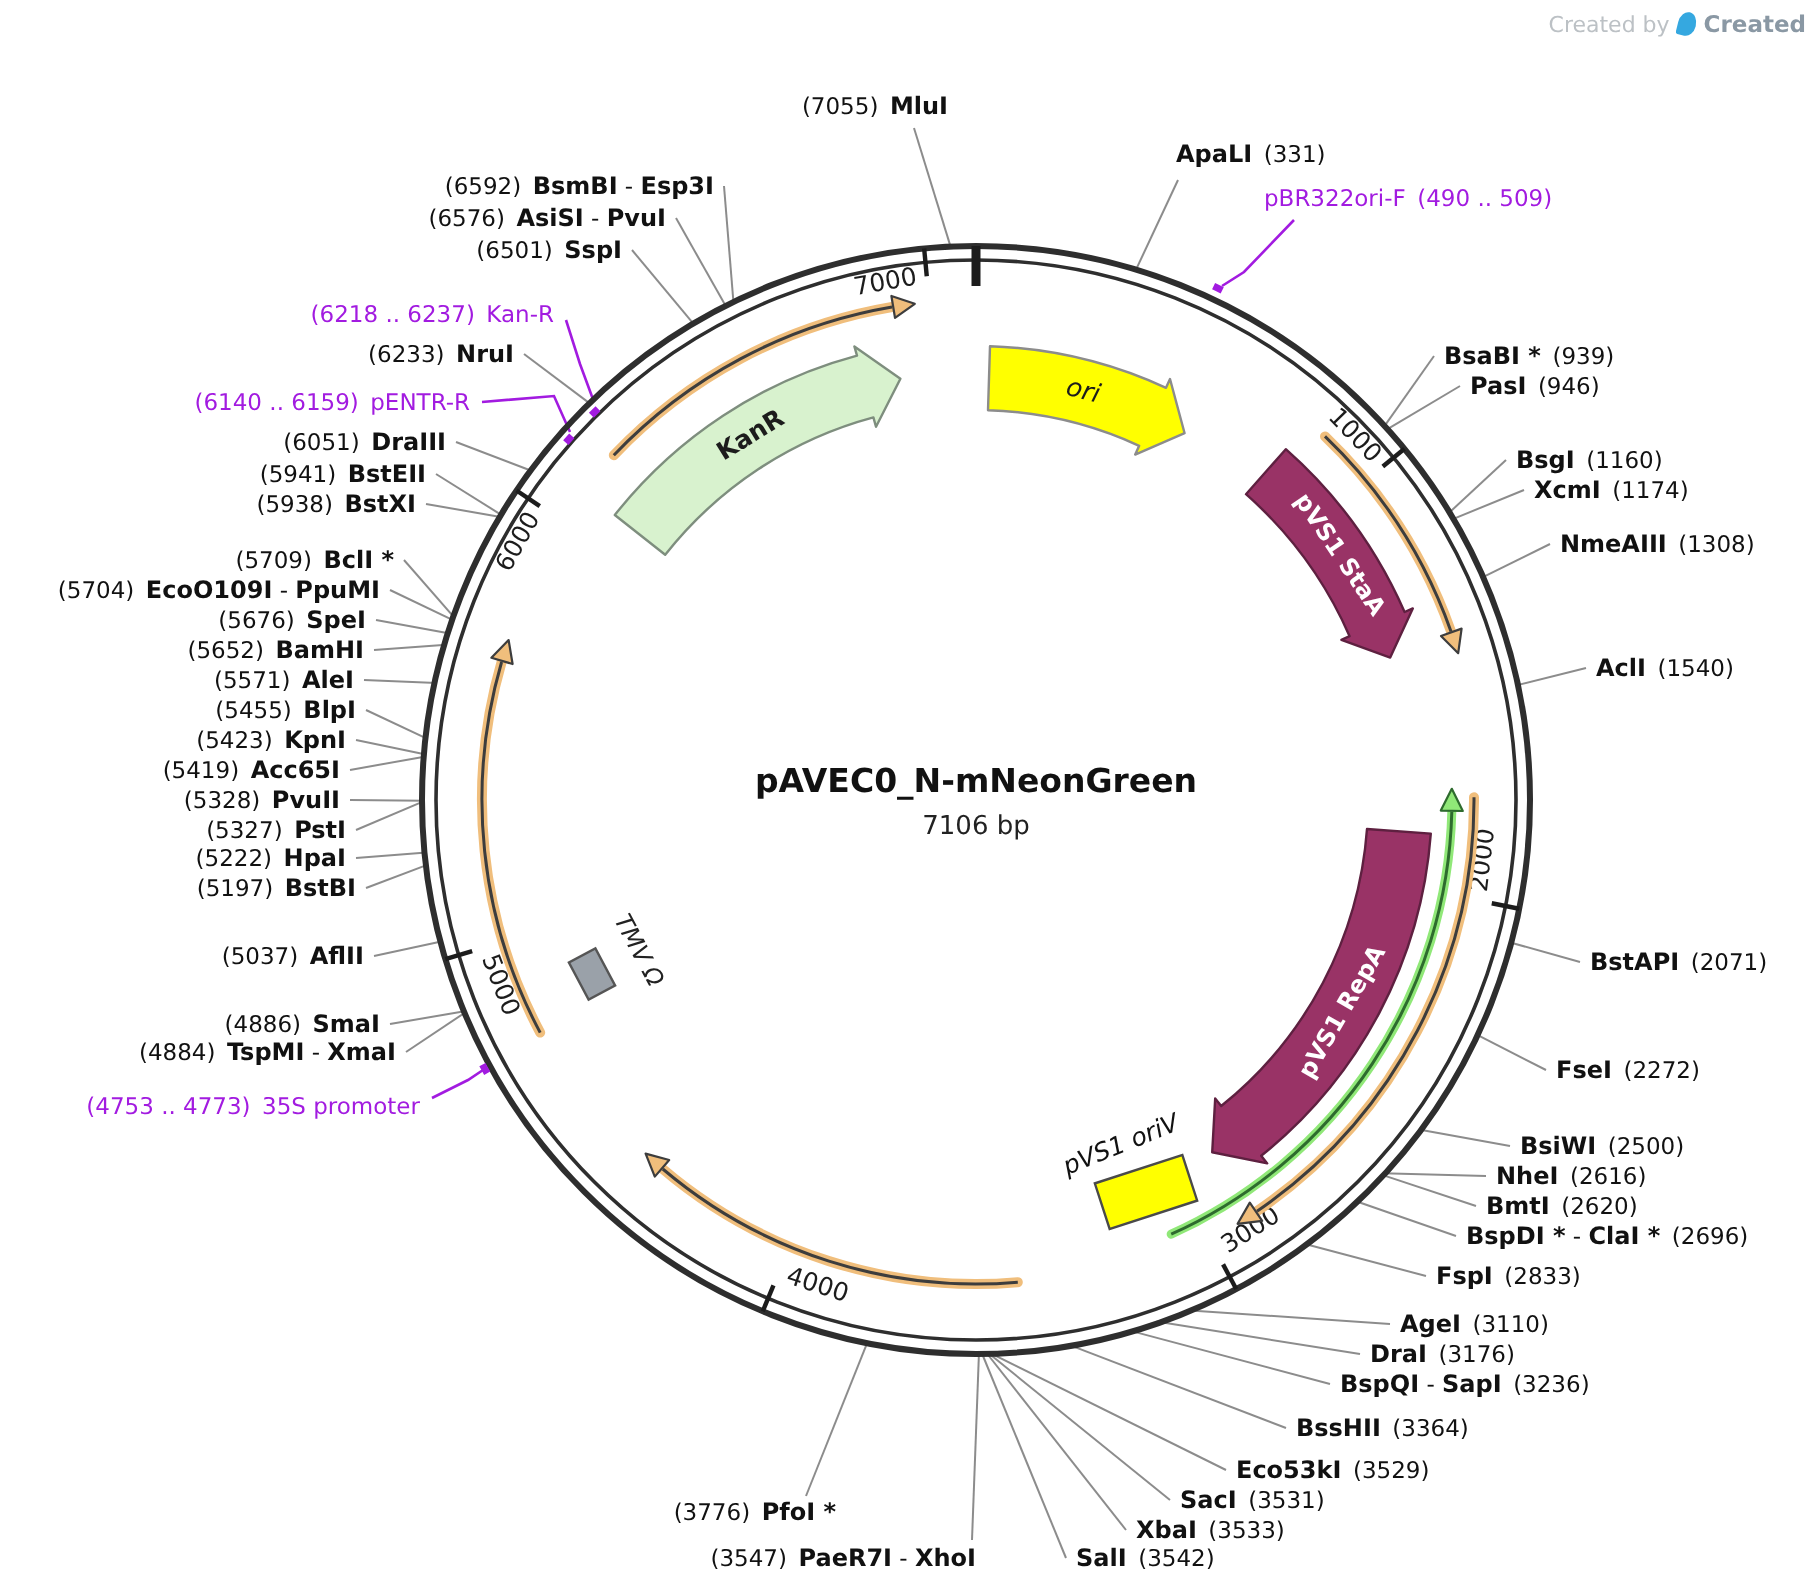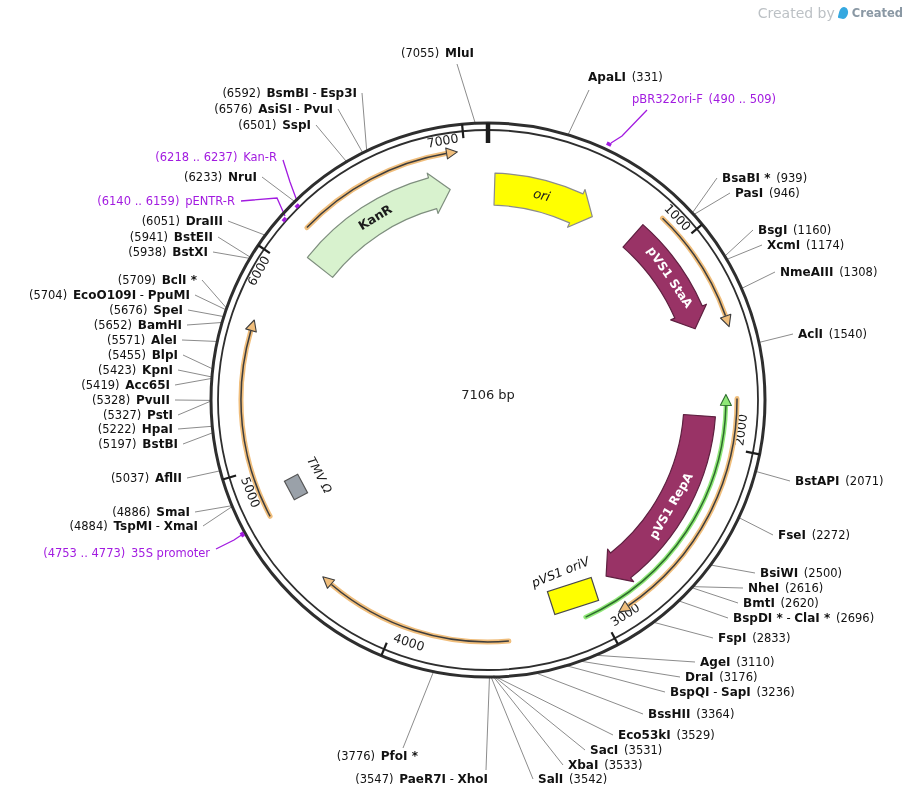--- a/index.html
+++ b/index.html
@@ -3,21 +3,21 @@
 <meta charset="utf-8">
 <style>
   html,body{margin:0;padding:0;background:#ffffff;}
   .stage{position:relative;width:909px;height:798px;background:#fff;overflow:hidden;
          font-family:"DejaVu Sans",sans-serif;}
   svg{position:absolute;left:0;top:0;}
   .title-wrap{position:absolute;left:488px;top:381px;transform:translateX(-50%);text-align:center;pointer-events:none;}
   .map-title{font-size:16.5px;font-weight:bold;color:#111;white-space:nowrap;}
   .map-size{font-size:13px;color:#222;margin-top:6px;}
   .watermark{position:absolute;right:6px;top:5px;display:flex;align-items:center;gap:4px;}
-  .wm-prefix{font-size:14px;color:#bcc1c5;}
+  .wm-prefix{font-size:11px;color:#bcc1c5;}
   .wm-brand{font-size:11.5px;color:#8a98a4;font-weight:600;}
   .logo{display:inline-block;width:9px;height:12px;background:#35a8e0;
         border-radius:55% 55% 55% 12%;transform:rotate(14deg);}
 </style>
 </head>
 <body>
 
 <div class="stage">
   <svg width="909" height="798" viewBox="0 0 909 798">
       <line x1="457" y1="64" x2="475.6" y2="124.3" stroke="#8c8c8c" stroke-width="1"></line>
@@ -168,20 +168,21 @@
       <text x="670" y="696" text-anchor="start" fill="#111111" font-size="12"><tspan font-weight="bold" font-size="12">BspQI</tspan><tspan font-size="11.5"> - </tspan><tspan font-weight="bold" font-size="12">SapI</tspan><tspan font-size="11.5"> (3236)</tspan></text>
       <text x="648" y="718" text-anchor="start" fill="#111111" font-size="12"><tspan font-weight="bold" font-size="12">BssHII</tspan><tspan font-size="11.5"> (3364)</tspan></text>
       <text x="618" y="739" text-anchor="start" fill="#111111" font-size="12"><tspan font-weight="bold" font-size="12">Eco53kI</tspan><tspan font-size="11.5"> (3529)</tspan></text>
       <text x="590" y="754" text-anchor="start" fill="#111111" font-size="12"><tspan font-weight="bold" font-size="12">SacI</tspan><tspan font-size="11.5"> (3531)</tspan></text>
       <text x="568" y="769" text-anchor="start" fill="#111111" font-size="12"><tspan font-weight="bold" font-size="12">XbaI</tspan><tspan font-size="11.5"> (3533)</tspan></text>
       <text x="538" y="783" text-anchor="start" fill="#111111" font-size="12"><tspan font-weight="bold" font-size="12">SalI</tspan><tspan font-size="11.5"> (3542)</tspan></text>
       <text x="418" y="760" text-anchor="end" fill="#111111" font-size="12"><tspan font-size="11.5">(3776) </tspan><tspan font-weight="bold" font-size="12">PfoI *</tspan></text>
       <text x="488" y="783" text-anchor="end" fill="#111111" font-size="12"><tspan font-size="11.5">(3547) </tspan><tspan font-weight="bold" font-size="12">PaeR7I</tspan><tspan font-size="11.5"> - </tspan><tspan font-weight="bold" font-size="12">XhoI</tspan></text>
     </svg>
   <div class="title-wrap">
+    <div class="map-title">pAVEC0_N-mNeonGreen</div>
     <div class="map-size">7106 bp</div>
   </div>
   <div class="watermark">
     <span class="wm-prefix">Created by</span>
     <span class="logo"></span>
     <span class="wm-brand">Created</span>
   </div>
 </div>
 
 </body></html>

